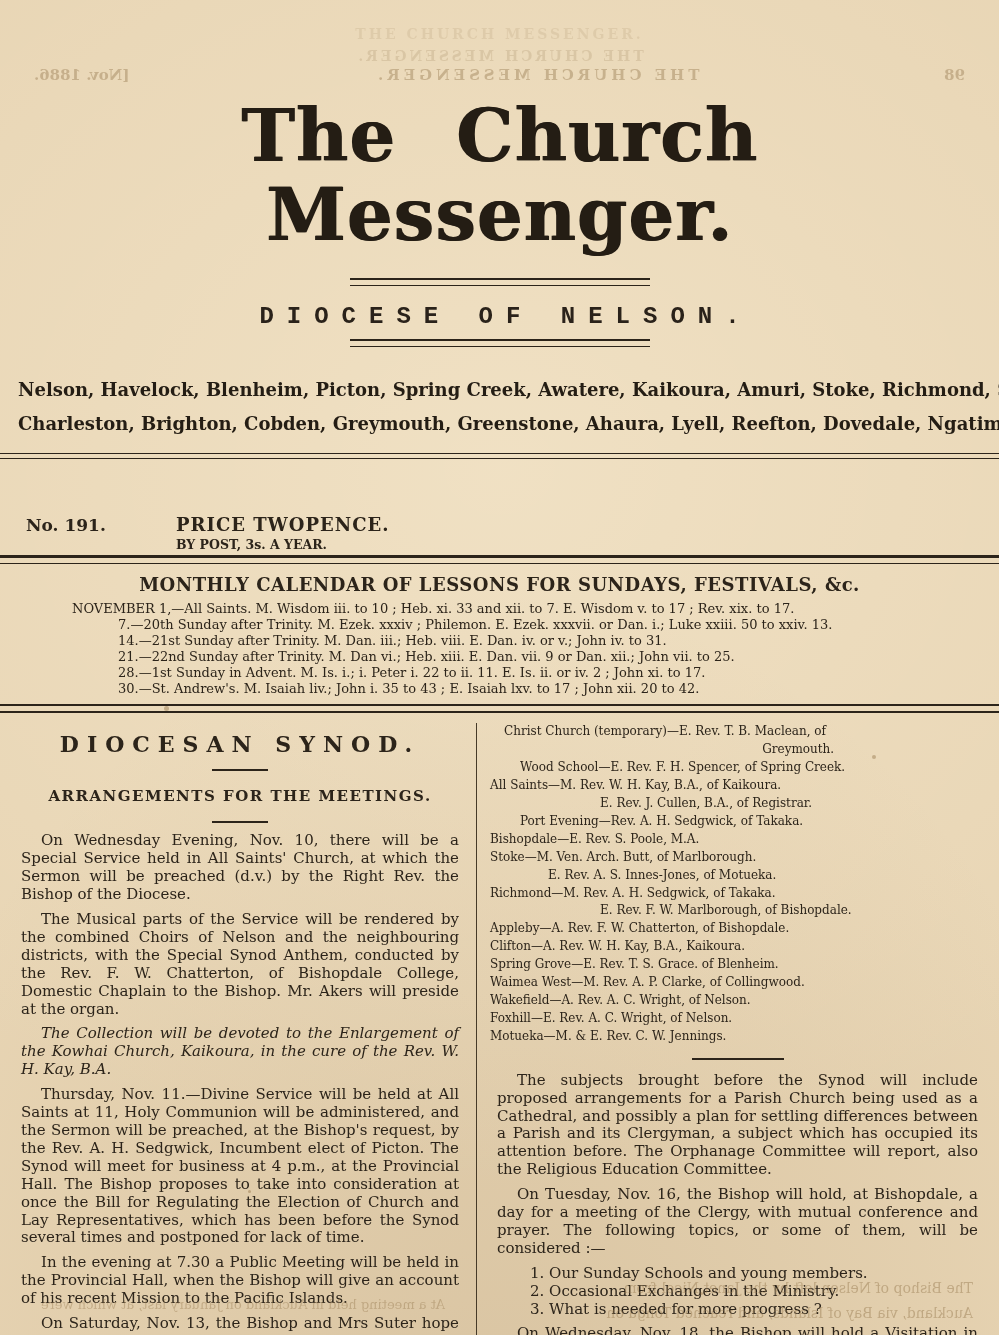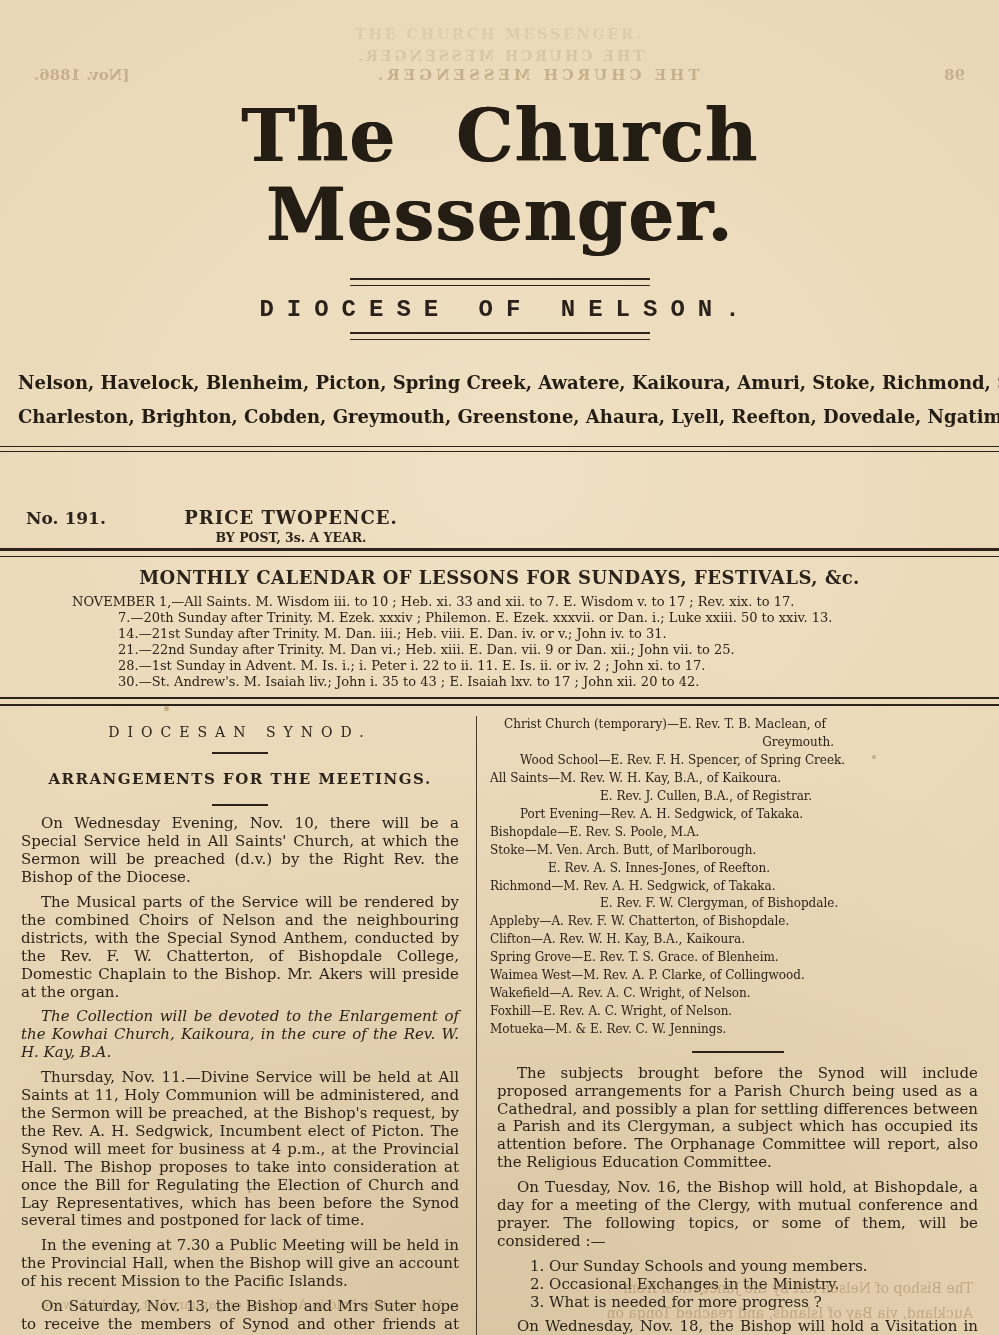--- a/index.html
+++ b/index.html
@@ -24,48 +24,48 @@
   .gh-bl{top:1297px;left:18px;width:450px;text-align:center;font-size:13px;opacity:.40;}
   .gh-br1{top:1280px;left:505px;width:468px;text-align:left;font-size:14px;opacity:.45;}
   .gh-br2{top:1305px;left:505px;width:468px;text-align:left;font-size:14px;opacity:.45;}
   
   .mast-title{margin:96px 10px 0;text-align:center;font-size:72px;line-height:1.1;
     font-weight:bold;word-spacing:34px;letter-spacing:1px;color:#241d14;
     text-shadow:1px 0 0 #241d14;}
   .rule-short{width:300px;margin:24px auto 0;height:5px;
     border-top:2px solid #2c241a;border-bottom:1px solid #2c241a;}
   .rule-short.below{margin-top:9px;}
-  .diocese{margin-top:10px;text-align:center;font-family:"Liberation Mono", monospace;
+  .diocese{margin-top:17px;text-align:center;font-family:"Liberation Mono", monospace;
     font-weight:bold;font-size:24px;letter-spacing:13px;text-indent:13px;color:#2a221a;}
   
   .parishes{margin:26px 18px 0;text-align:center;font-weight:bold;font-size:18px;
     line-height:34px;color:#241d14;}
   .parishes div{white-space:nowrap;}
   
   .rule-thin-dbl{margin-top:12px;height:4px;border-top:1px solid #2c241a;border-bottom:1px solid #2c241a;}
   .rule-thick{margin-top:3px;height:5px;border-top:3px solid #2c241a;border-bottom:1px solid #2c241a;}
   .rule-med-dbl{margin-top:7px;height:5px;border-top:2px solid #2c241a;border-bottom:2px solid #2c241a;}
   
   .issue{display:flex;align-items:baseline;padding:8px 26px 0;box-sizing:border-box;}
   .issue .no{width:150px;font-size:17px;font-weight:bold;margin-top:48px;}
   .issue .dateline{flex:1;text-align:center;font-size:19px;font-weight:bold;letter-spacing:1px;}
-  .issue .right{width:230px;text-align:center;}
+  .issue .right{width:230px;text-align:left;}
   .issue .price{font-size:18px;font-weight:bold;letter-spacing:1px;}
   .issue .postal{font-size:12.5px;font-weight:bold;margin-top:2px;}
   
   .cal-title{margin-top:10px;text-align:center;font-size:18px;font-weight:bold;letter-spacing:.5px;}
   .calendar{margin:6px 0 0 72px;font-size:13px;line-height:16px;}
   .cal-row{padding-left:46px;white-space:nowrap;}
   .cal-row.first{padding-left:0;}
   
   .columns{display:flex;margin:10px 14px 0;min-height:688px;}
   .col-left{width:462px;padding-right:10px;box-sizing:border-box;}
   .col-div{width:1px;background:#463a28;}
   .col-right{flex:1;padding-left:13px;box-sizing:border-box;}
-  .h-synod{margin:8px 0 12px;text-align:center;font-size:14px;font-weight:normal;letter-spacing:8px;}
+  .h-synod{margin:8px 0 12px;text-align:center;font-size:22px;font-weight:bold;letter-spacing:8px;}
   .srule{width:56px;margin:9px auto;border-top:2px solid #2c241a;}
   .srule.wide{width:92px;margin:12px auto;}
   .h-arr{margin:16px;text-align:center;font-size:15px;font-weight:bold;letter-spacing:1.5px;}
   .col-left p,.col-right p{margin:7px;font-size:15px;line-height:17.9px;text-align:justify;
     text-indent:20px;}
   p.ital{font-style:italic;}
   
   .pl{font-size:12px;line-height:17.9px;white-space:nowrap;}
   .pl.i1{padding-left:14px;}
   .pl.i2{padding-left:30px;}
@@ -146,23 +146,23 @@
 
     <div class="col-right">
       <div class="pl i1">Christ Church (temporary)—E. Rev. T. B. Maclean, of</div>
       <div class="pl cont">Greymouth.</div>
       <div class="pl i2">Wood School—E. Rev. F. H. Spencer, of Spring Creek.</div>
       <div class="pl">All Saints—M. Rev. W. H. Kay, B.A., of Kaikoura.</div>
       <div class="pl iE">E. Rev. J. Cullen, B.A., of Registrar.</div>
       <div class="pl i2">Port Evening—Rev. A. H. Sedgwick, of Takaka.</div>
       <div class="pl">Bishopdale—E. Rev. S. Poole, M.A.</div>
       <div class="pl">Stoke—M. Ven. Arch. Butt, of Marlborough.</div>
-      <div class="pl iE2">E. Rev. A. S. Innes-Jones, of Reefton.</div>
+      <div class="pl iE2">E. Rev. A. S. Innes-Jones, of Motueka.</div>
       <div class="pl">Richmond—M. Rev. A. H. Sedgwick, of Takaka.</div>
-      <div class="pl iE">E. Rev. F. W. Clergyman, of Bishopdale.</div>
+      <div class="pl iE">E. Rev. F. W. Marlborough, of Bishopdale.</div>
       <div class="pl">Appleby—A. Rev. F. W. Chatterton, of Bishopdale.</div>
       <div class="pl">Clifton—A. Rev. W. H. Kay, B.A., Kaikoura.</div>
       <div class="pl">Spring Grove—E. Rev. T. S. Grace. of Blenheim.</div>
       <div class="pl">Waimea West—M. Rev. A. P. Clarke, of Collingwood.</div>
       <div class="pl">Wakefield—A. Rev. A. C. Wright, of Nelson.</div>
       <div class="pl">Foxhill—E. Rev. A. C. Wright, of Nelson.</div>
       <div class="pl">Motueka—M. &amp; E. Rev. C. W. Jennings.</div>
 
       <div class="srule wide"></div>
 

